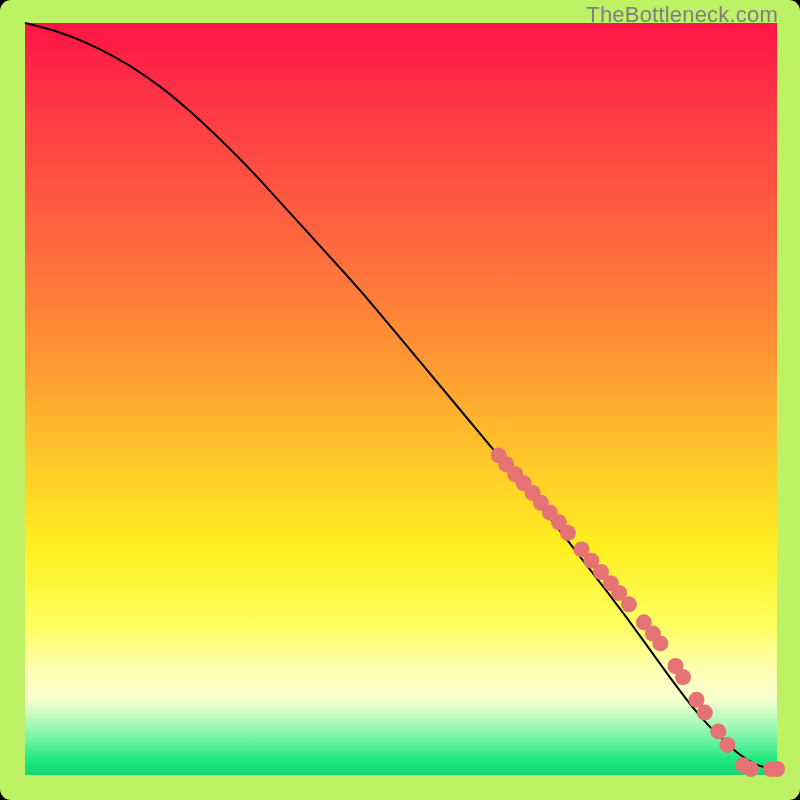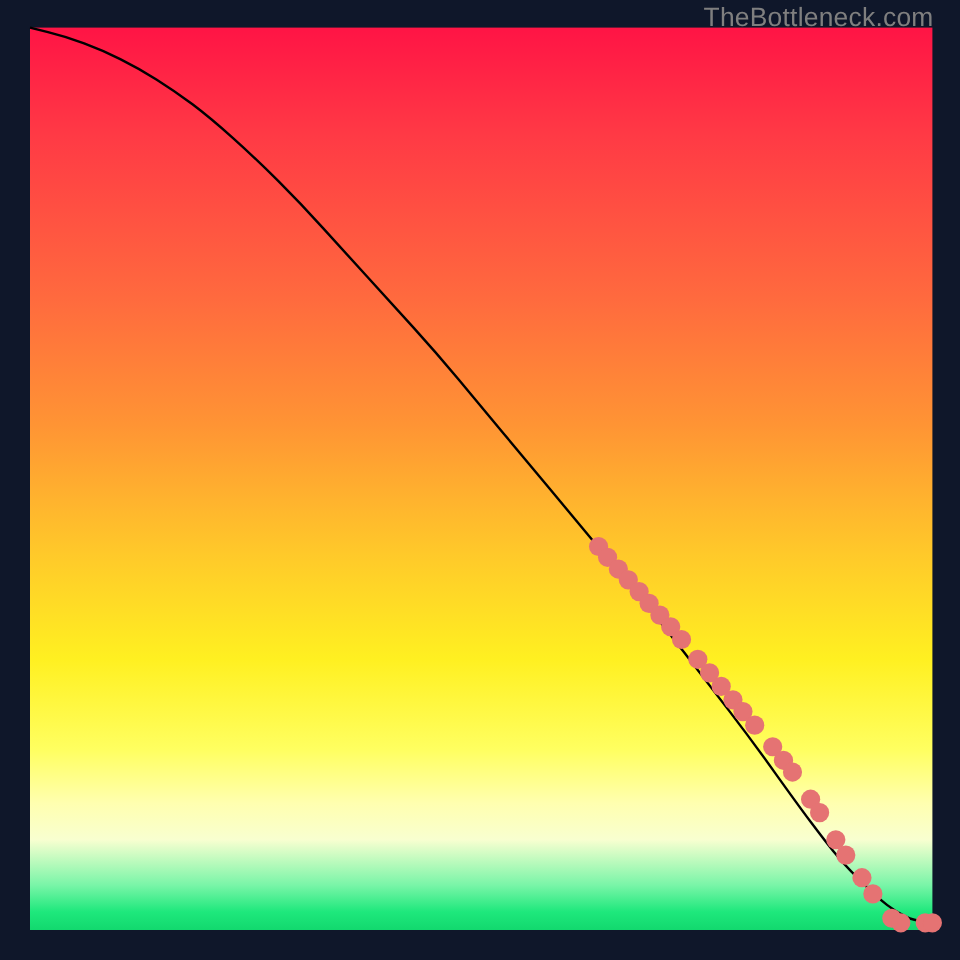--- a/index.html
+++ b/index.html
@@ -8,21 +8,22 @@
     width: 800px;
     height: 800px;
     background: #000;
     font-family: Arial, Helvetica, sans-serif;
     overflow: hidden;
   }
   .frame {
     position: relative;
     width: 800px;
     height: 800px;
-    background: #0f172a;
+    background: #bef264;
+    border-radius: 11px;
   }
   .plot {
     position: absolute;
     left: 25px;
     top: 23px;
     width: 752px;
     height: 752px;
     
     background: linear-gradient(
       to bottom,

